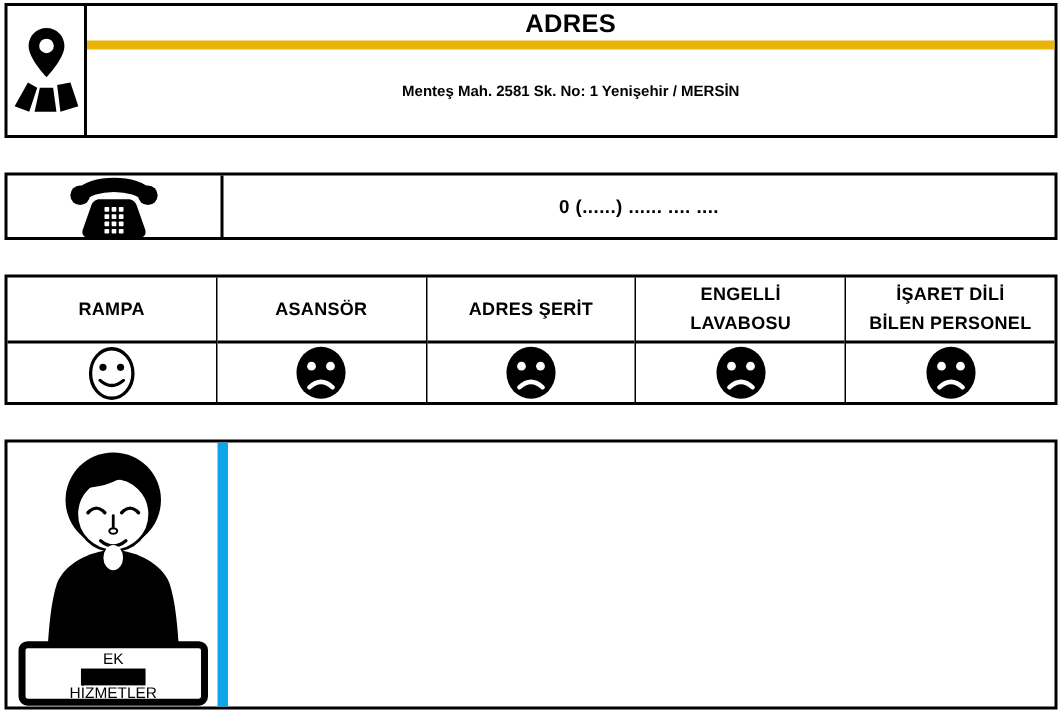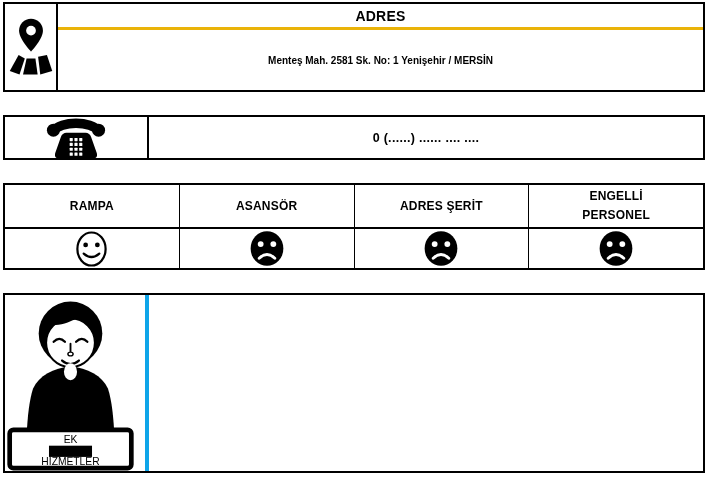--- a/index.html
+++ b/index.html
@@ -15,23 +15,23 @@
   .block{box-sizing:border-box;border:2px solid #000;background:#fff;}
 
   
   .address-block{height:90px;display:flex;margin-bottom:23px;}
   .addr-icon-cell{
     width:51px;flex:0 0 51px;border-right:2px solid #000;
     display:flex;align-items:center;justify-content:center;
   }
   .addr-right{flex:1;display:flex;flex-direction:column;}
   .addr-header{
-    height:23px;flex:0 0 23px;border-bottom:3px solid #eab308;
-    display:flex;align-items:center;justify-content:center;
-    font-weight:bold;font-size:14px;letter-spacing:.2px;
+    height:23px;flex:0 0 23px;border-bottom:6px solid #eab308;
+    display:flex;align-items:center;justify-content:center;
+    font-weight:bold;font-size:17px;letter-spacing:.2px;
   }
   .addr-value{
     flex:1;display:flex;align-items:center;justify-content:center;
     font-weight:bold;font-size:10px;
   }
 
   
   .phone-block{height:45px;display:flex;margin-bottom:23px;}
   .phone-icon-cell{
     width:142px;flex:0 0 142px;border-right:2px solid #000;
@@ -53,22 +53,22 @@
     line-height:19px;white-space:pre-line;letter-spacing:.2px;
   }
   .face-cell{flex:1;display:flex;align-items:center;justify-content:center;}
   .face-cell svg{display:none;}
   .face-cell.face-yes svg.happy{display:block;}
   .face-cell.face-no  svg.sad{display:block;}
 
   
   .services-block{height:180px;display:flex;}
   .svc-icon-cell{
-    width:140px;flex:0 0 140px;border-right:4px solid #0ea5e9;
-    display:flex;align-items:flex-end;
+    width:140px;flex:0 0 140px;border-right:7px solid #0ea5e9;
+    display:flex;align-items:flex-end;justify-content:center;
     overflow:hidden;
   }
   .svc-content{flex:1;}
 
   .sign-text{font-family:"Liberation Sans",sans-serif;font-size:11px;font-weight:normal;}
 </style>
 </head>
 <body>
 
 <div class="page">
@@ -151,32 +151,45 @@
           <ellipse cx="18" cy="19" rx="16.8" ry="17.8" fill="#000"></ellipse>
           <circle cx="11.5" cy="14.5" r="3" fill="#fff"></circle>
             <circle cx="24.5" cy="14.5" r="3" fill="#fff"></circle>
           <path d="M10,29 Q18,21.5 26,29" stroke="#fff" stroke-width="3" stroke-linecap="round" fill="none"></path>
         </svg>
       </div>
     </div>
 
     <div class="access-col">
       <div class="access-hdr">ENGELLİ
-PERSONEL</div>
-      <div class="face-cell face-no">
-
-        <svg class="sad" width="36" height="37" viewBox="0 0 36 38">
-          <ellipse cx="18" cy="19" rx="16.8" ry="17.8" fill="#000"></ellipse>
-          <circle cx="11.5" cy="14.5" r="3" fill="#fff"></circle>
-            <circle cx="24.5" cy="14.5" r="3" fill="#fff"></circle>
-          <path d="M10,29 Q18,21.5 26,29" stroke="#fff" stroke-width="3" stroke-linecap="round" fill="none"></path>
-        </svg>
-      </div>
-    </div>
-
+LAVABOSU</div>
+      <div class="face-cell face-no">
+
+        <svg class="sad" width="36" height="37" viewBox="0 0 36 38">
+          <ellipse cx="18" cy="19" rx="16.8" ry="17.8" fill="#000"></ellipse>
+          <circle cx="11.5" cy="14.5" r="3" fill="#fff"></circle>
+            <circle cx="24.5" cy="14.5" r="3" fill="#fff"></circle>
+          <path d="M10,29 Q18,21.5 26,29" stroke="#fff" stroke-width="3" stroke-linecap="round" fill="none"></path>
+        </svg>
+      </div>
+    </div>
+
+    <div class="access-col">
+      <div class="access-hdr">İŞARET DİLİ
+BİLEN PERSONEL</div>
+      <div class="face-cell face-no">
+
+        <svg class="sad" width="36" height="37" viewBox="0 0 36 38">
+          <ellipse cx="18" cy="19" rx="16.8" ry="17.8" fill="#000"></ellipse>
+          <circle cx="11.5" cy="14.5" r="3" fill="#fff"></circle>
+            <circle cx="24.5" cy="14.5" r="3" fill="#fff"></circle>
+          <path d="M10,29 Q18,21.5 26,29" stroke="#fff" stroke-width="3" stroke-linecap="round" fill="none"></path>
+        </svg>
+      </div>
+    </div>
 
   </div>
 
   <div class="block services-block">
     <div class="svc-icon-cell">
       <svg width="131" height="176" viewBox="0 0 140 188">
 
         <circle cx="70" cy="41" r="34" fill="#000"></circle>
 
         <circle cx="70" cy="51" r="26" fill="#fff" stroke="#000" stroke-width="2"></circle>

